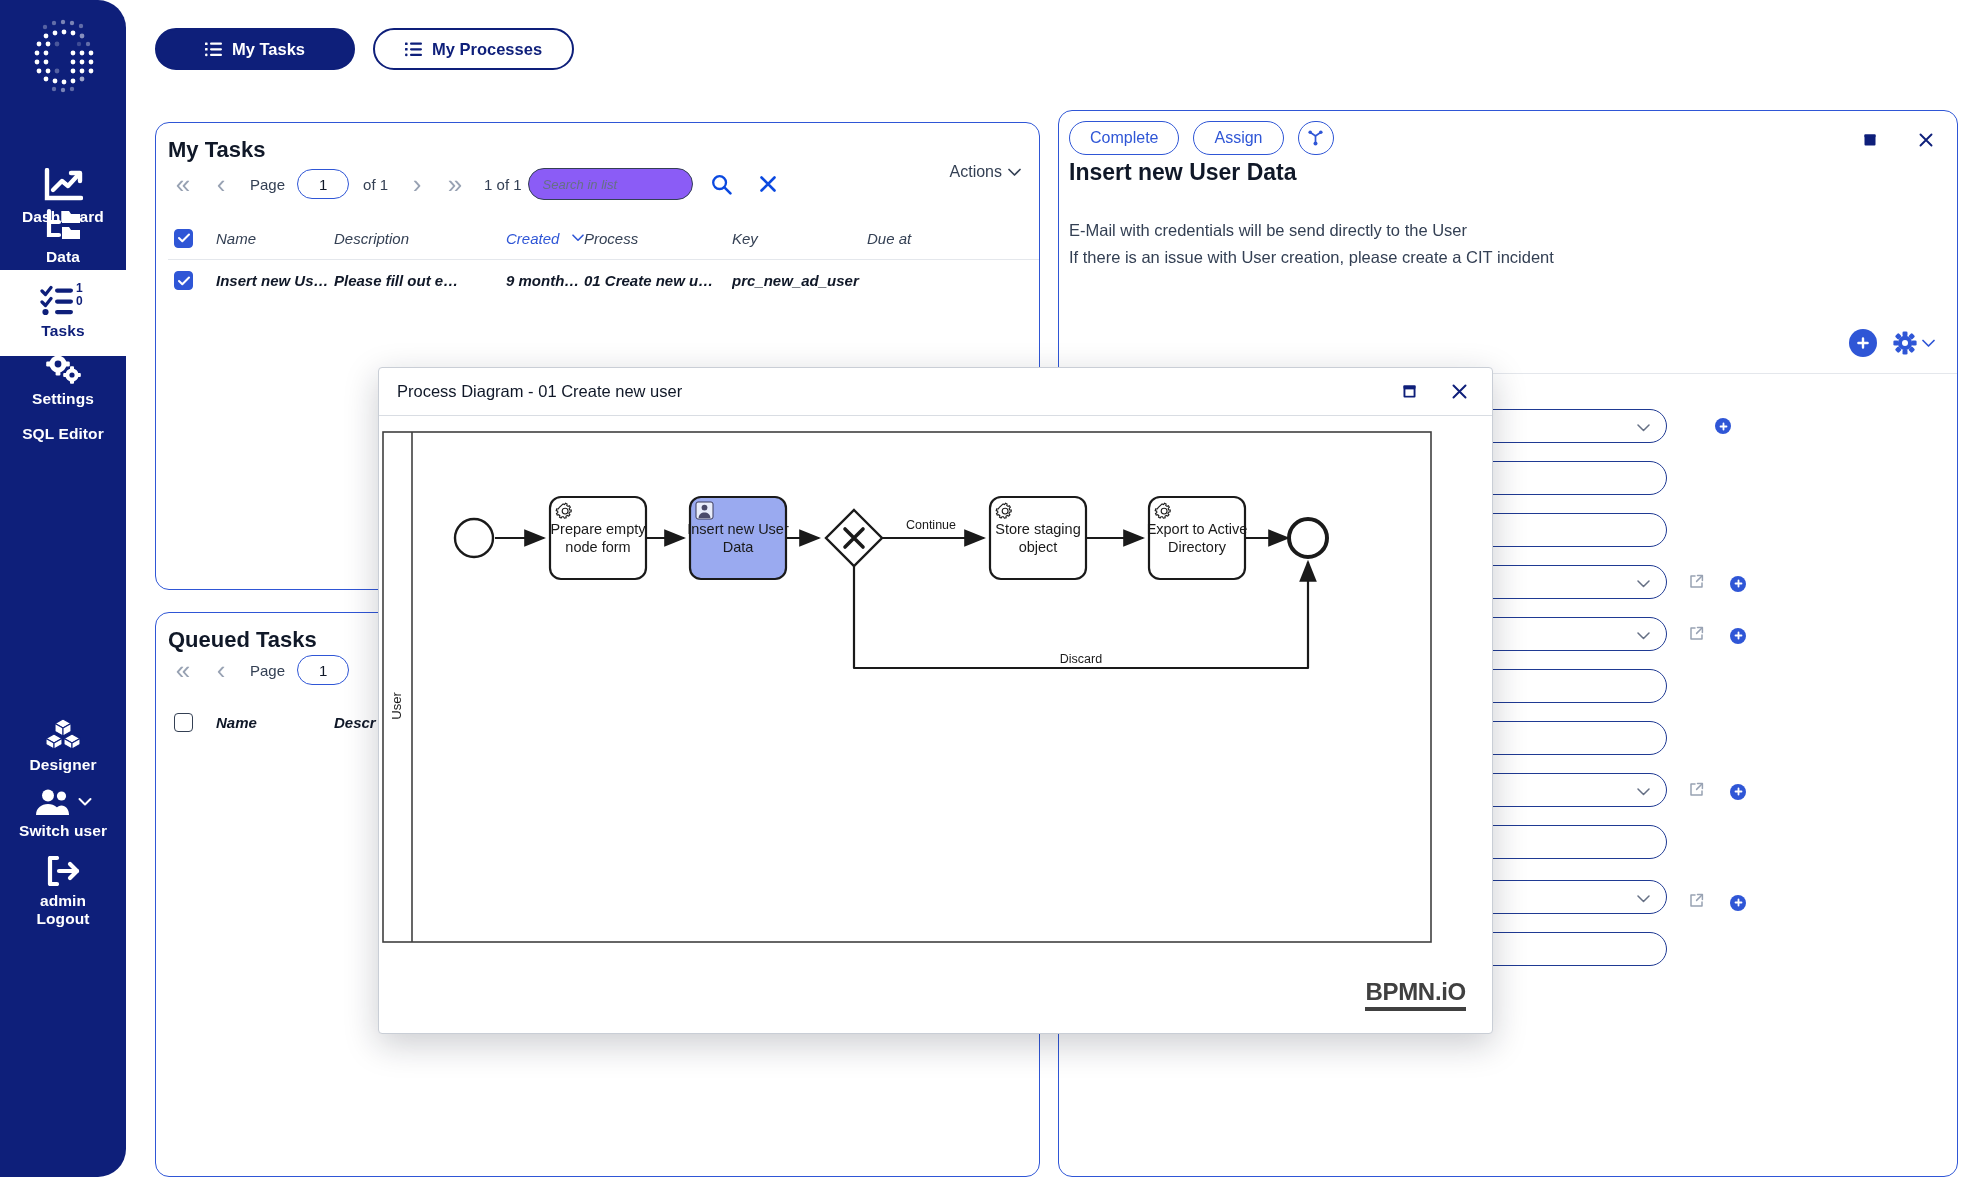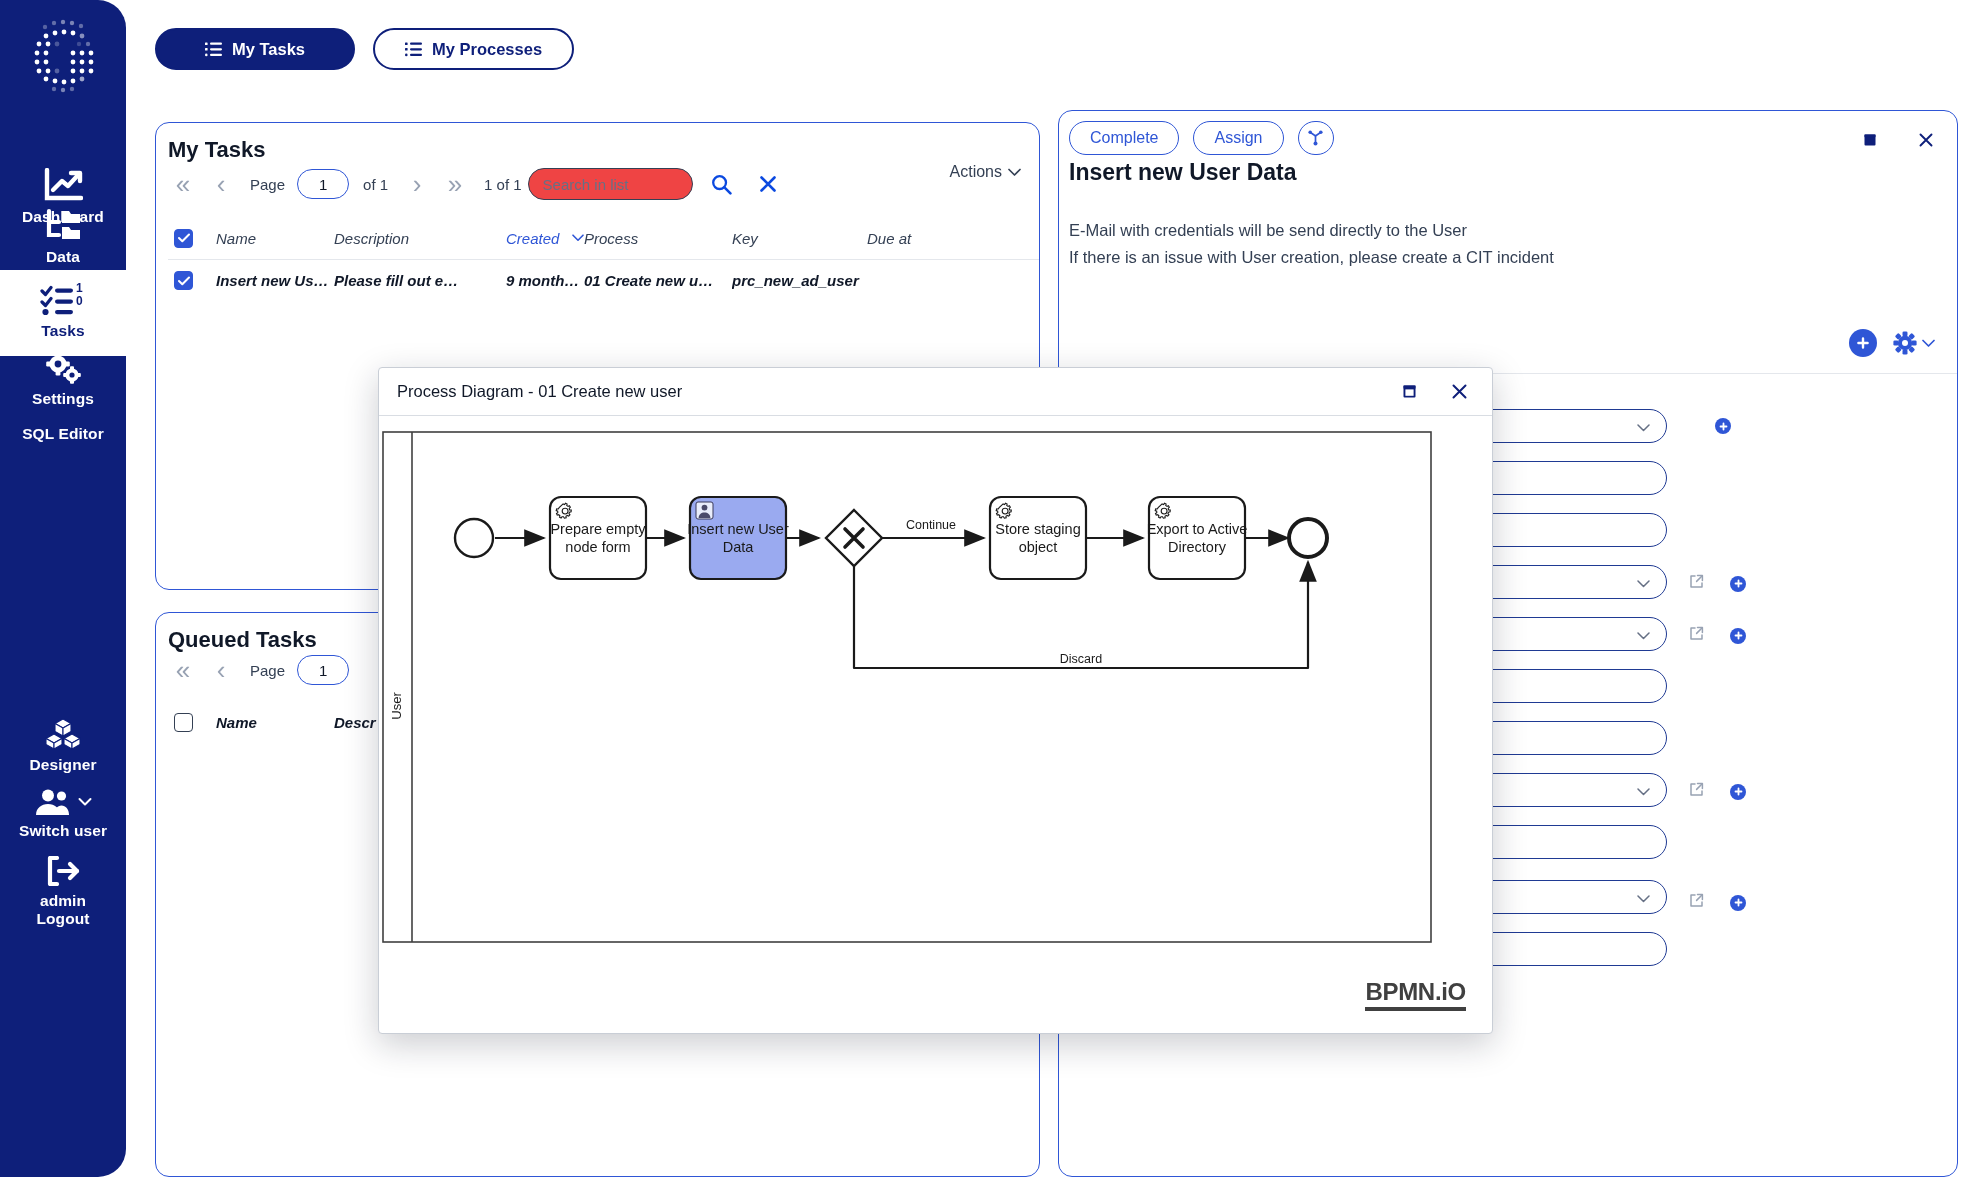--- a/index.html
+++ b/index.html
@@ -73,22 +73,22 @@
   .pg-label { margin: 0 8px; color:#344054; font-size:15px; }
   .pg-input {
     width: 52px; height: 30px; border: 1.5px solid #2f56d6; border-radius: 15px;
     text-align: center; font-size: 15px; color: #101828; outline: none;
     font-family: "Liberation Sans", sans-serif; background:#fff;
   }
   .of-label { margin-left: 10px; margin-right: 8px; font-size: 15px; color:#344054; }
   .count-label { font-size: 15px; color:#344054; margin-right: 2px; }
   .search-input {
     width: 165px; height: 32px; border: 1.5px solid #344054; border-radius: 16px;
-    padding: 0 14px; font-size: 15px; outline: none; background: #ef4444;
-    font-family: "Liberation Sans", sans-serif; color:#101828;
+    padding: 0 14px; font-size: 13px; outline: none; background: #8b5cf6;
+    font-family: "Liberation Sans", sans-serif; color:#101828;font-style:italic;
   }
   .search-input::placeholder { color: #667085; }
   .icon-btn { width: 30px; height: 30px; display:flex; align-items:center; justify-content:center; cursor:pointer; }
   .actions-btn {
     position: absolute; right: 18px; top: 40px;
     display: flex; align-items: center; gap: 6px;
     font-size: 16px; color:#344054; cursor:pointer;
   }
 
   

